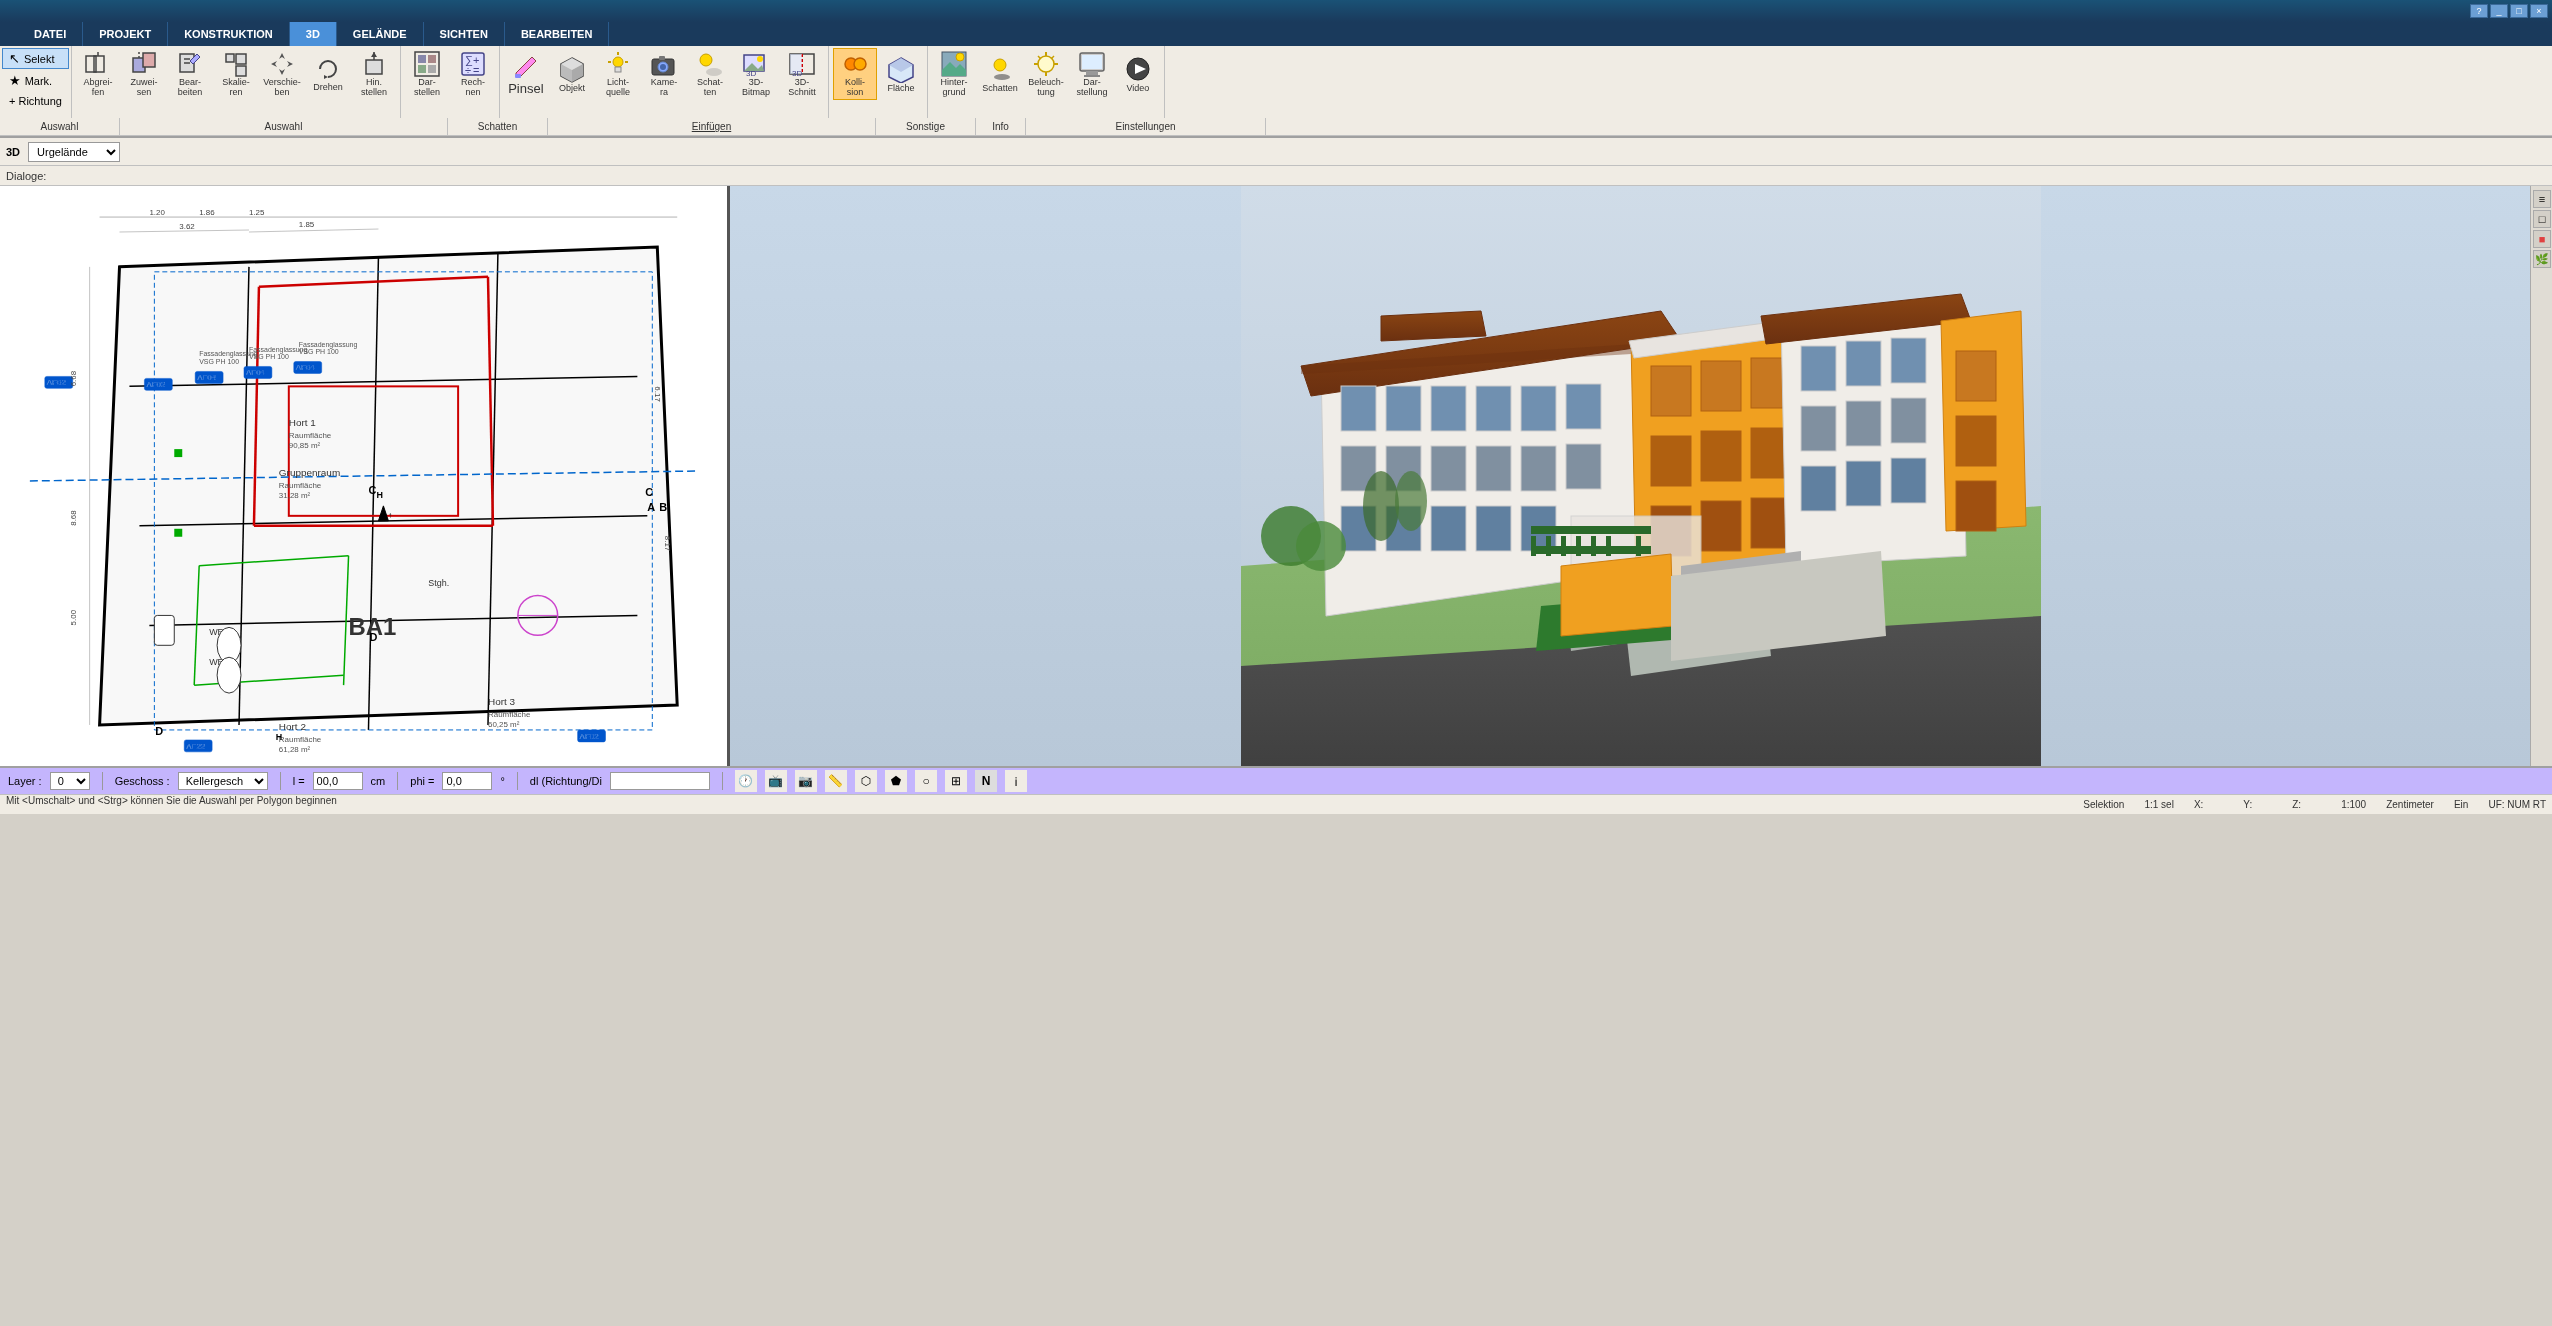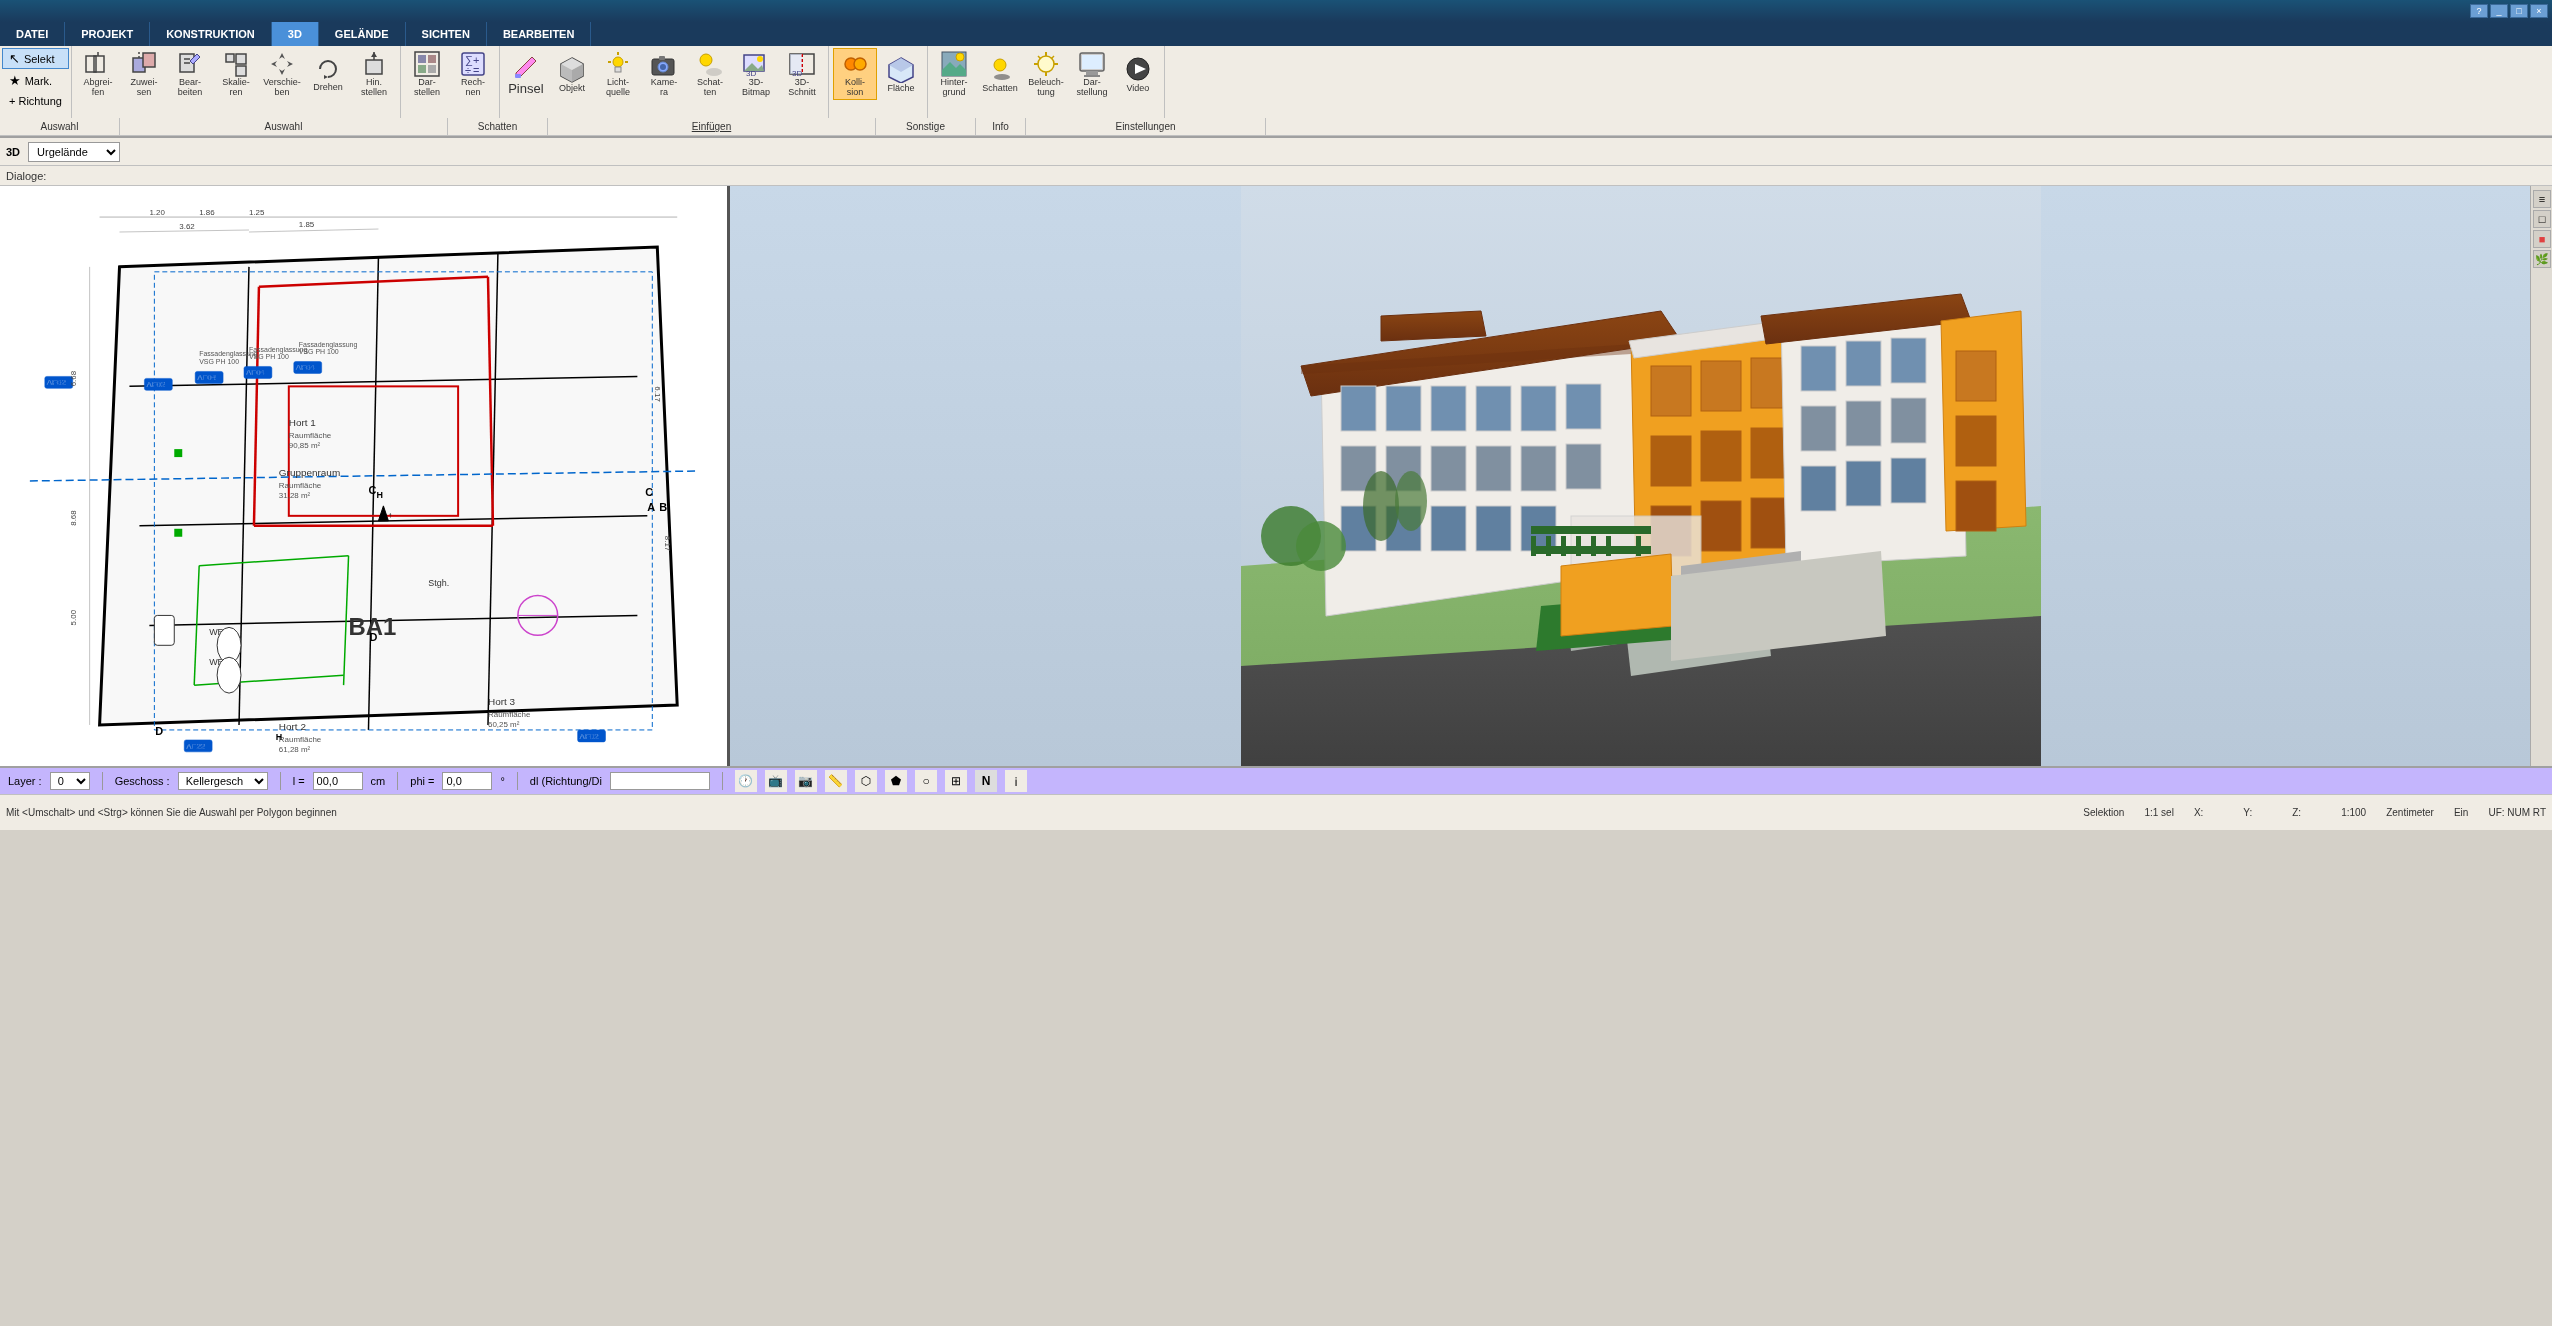--- a/index.html
+++ b/index.html
@@ -17,20 +17,21 @@
     }
     #titlebar .title-buttons { display: flex; gap: 2px; }
     #titlebar .title-btn { width: 18px; height: 14px; background: #6b9fd4; border: 1px solid #3a6a9a; display: flex; align-items: center; justify-content: center; font-size: 9px; color: white; cursor: pointer; }
 
     
     #menubar {
       display: flex;
       background: #1a3a5c;
       height: 24px;
       align-items: center;
+      padding-left: 18px;
     }
     .menu-item {
       color: white;
       padding: 0 16px;
       height: 100%;
       display: flex;
       align-items: center;
       font-size: 11px;
       font-weight: bold;
       cursor: pointer;
@@ -191,25 +192,24 @@
       width: 22px; height: 22px;
       display: flex; align-items: center; justify-content: center;
       background: #f0ece4;
       border: 1px solid transparent;
       cursor: pointer;
       font-size: 12px;
     }
 
     
     #statusline {
-      height: 36px;
+      height: 20px;
       background: #f0ece4;
       border-top: 1px solid #c0c0c0;
       display: flex;
-      align-items: center;
       padding: 0 6px;
       font-size: 10px;
       color: #333;
       gap: 16px;
     }
     .statusline-right {
       margin-left: auto;
       display: flex;
       gap: 20px;
       align-items: center;

